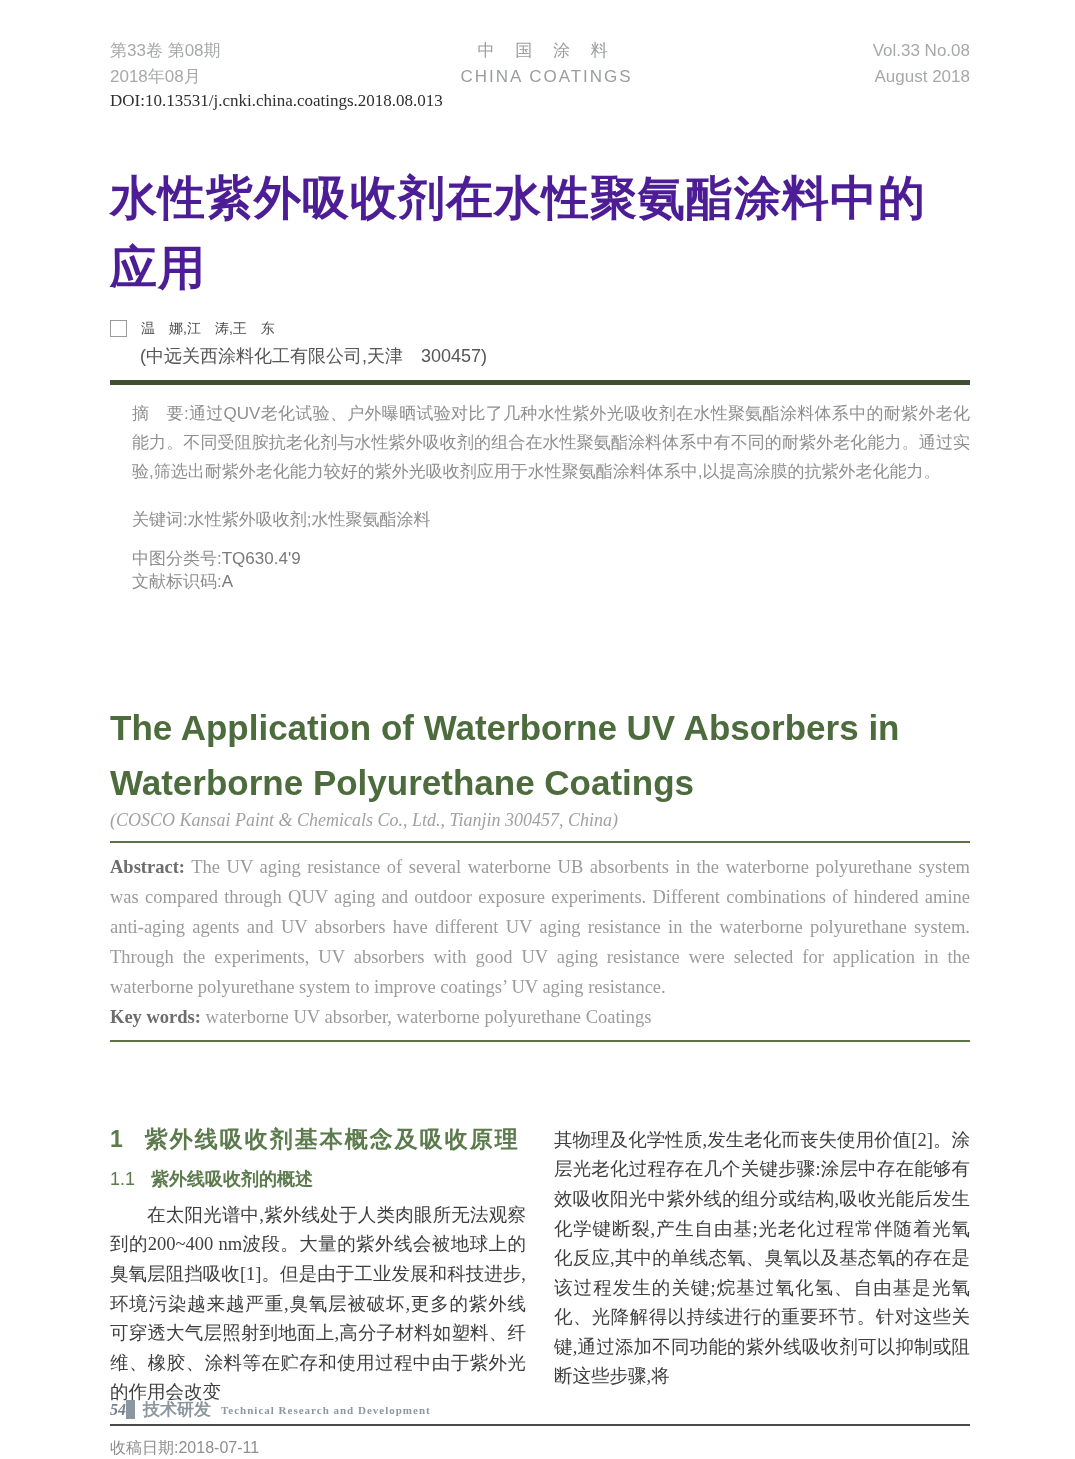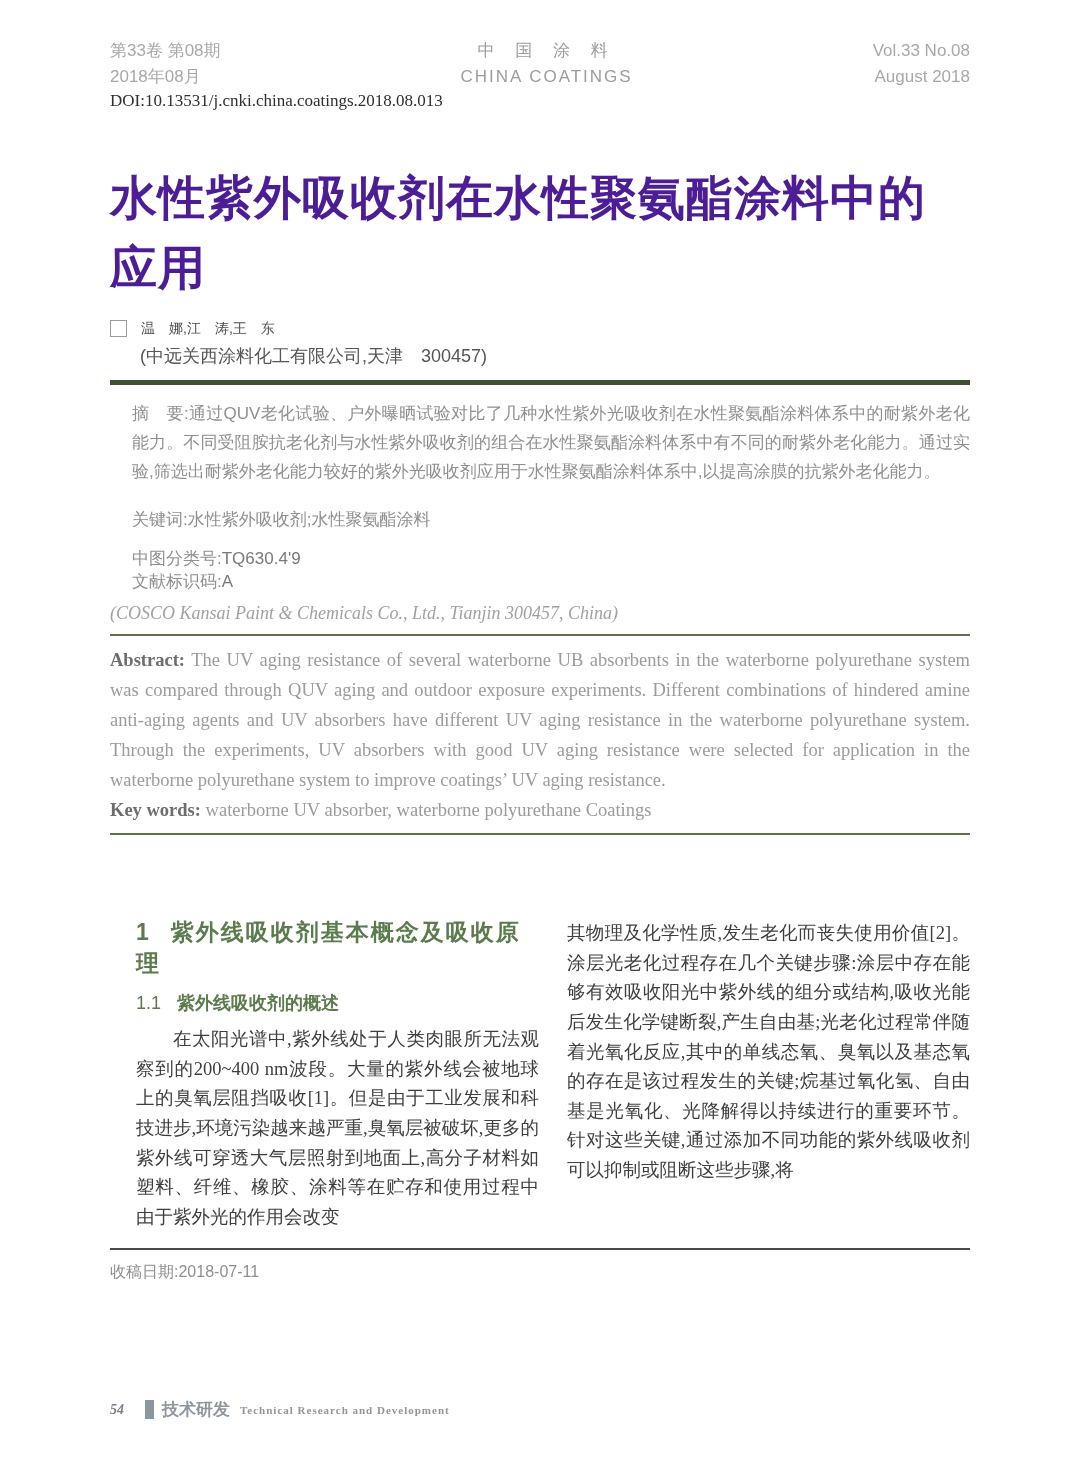--- a/index.html
+++ b/index.html
@@ -44,51 +44,51 @@
   .cn-keywords{margin-top:22px;font-size:17px;color:#8f8f8f;padding-left:22px;}
   .cls-row{margin-top:16px;display:flex;justify-content:space-between;font-size:17px;color:#8f8f8f;padding-left:22px;flex-direction:column;}
   .cls-row .val{color:#7a7a7a;}
   
   .en-title{
     margin-top:108px;
     font-size:35px;line-height:1.55;font-weight:700;color:#4d6c3d;
     font-family:"Liberation Sans",sans-serif;
   }
   .en-authors{margin-top:12px;font-size:19px;color:#9a9d9b;}
-  .en-affil{margin-top:10px;font-size:18px;color:#a0a2a0;font-style:italic;font-family:"Liberation Serif",serif;}
+  .en-affil{font-size:18px;color:#a0a2a0;font-style:italic;font-family:"Liberation Serif",serif;}
   .thin-line{margin-top:10px;height:2px;background:#5e7247;}
   .en-abstract{
     margin-top:10px;font-family:"Liberation Serif",serif;
     font-size:18.5px;line-height:1.62;color:#9b9b9b;text-align:justify;
   }
   .en-abstract .lbl,.en-keywords .lbl{font-weight:700;color:#6d6d6d;}
   .en-keywords{margin-top:4px;font-family:"Liberation Serif",serif;font-size:18.5px;color:#9b9b9b;}
   .thin-line2{margin-top:12px;height:2px;background:#5e7247;}
   
-  .columns{margin-top:82px;display:flex;gap:28px;margin-left:26px;}
+  .columns{margin-top:82px;display:flex;gap:28px;}
   .col{width:430px;}
   .sec-h1{font-size:23px;font-weight:700;color:#5c7b4d;letter-spacing:2px;}
   .sec-h1 .num{margin-right:22px;letter-spacing:0;}
   .sec-h2{margin-top:12px;font-size:18px;font-weight:700;color:#5c7b4d;}
   .sec-h2 .num{margin-right:16px;font-weight:400;}
   .body-p{
     margin-top:10px;font-family:"Liberation Serif","DejaVu Serif",serif;
     font-size:18.5px;line-height:1.6;color:#3e3e3e;text-align:justify;
   }
   .indent{text-indent:2em;}
   
   .footnote-rule{margin-top:16px;height:2px;background:#4a4a4a;}
   .footnote{margin-top:8px;font-size:16px;line-height:1.7;color:#8f8f8f;}
   
   .page-footer{
     position:absolute;left:110px;bottom:38px;
     display:flex;align-items:center;
     color:#8b97a0;
   }
-  .pf-num{font-family:"Liberation Serif",serif;font-style:italic;font-weight:700;font-size:14px;color:#76828c;margin-right:21px;}
+  .pf-num{font-family:"Liberation Serif",serif;font-style:italic;font-weight:700;font-size:16px;color:#76828c;margin-right:0;}
   .pf-bar{width:9px;height:19px;background:#8b97a0;margin-right:8px;}
   .pf-cn{font-weight:700;font-size:17px;margin-right:10px;}
   .pf-en{font-family:"Liberation Serif",serif;font-weight:700;font-size:11px;letter-spacing:1px;}
 </style>
 </head>
 <body>
 
 <div class="page">
 
   <div class="masthead">
@@ -119,20 +119,21 @@
     <span>摘　要:</span><span>通过QUV老化试验、户外曝晒试验对比了几种水性紫外光吸收剂在水性聚氨酯涂料体系中的耐紫外老化能力。不同受阻胺抗老化剂与水性紫外吸收剂的组合在水性聚氨酯涂料体系中有不同的耐紫外老化能力。通过实验,筛选出耐紫外老化能力较好的紫外光吸收剂应用于水性聚氨酯涂料体系中,以提高涂膜的抗紫外老化能力。</span>
   </p>
   <div class="cn-keywords">
     <span>关键词:</span><span>水性紫外吸收剂;水性聚氨酯涂料</span>
   </div>
   <div class="cls-row">
     <span><span>中图分类号:</span><span class="val">TQ630.4'9</span></span>
     <span><span>文献标识码:</span><span class="val">A</span></span>
   </div>
 
+  <h2 class="en-title" style="margin:108px 0 0 0;">The Application of Waterborne UV Absorbers in Waterborne Polyurethane Coatings</h2>
   <div class="en-affil">(COSCO Kansai Paint &amp; Chemicals Co., Ltd., Tianjin 300457, China)</div>
   <div class="thin-line"></div>
   <p class="en-abstract" style="margin:10px 0 0 0;">
     <span class="lbl">Abstract:</span><span> The UV aging resistance of several waterborne UB absorbents in the waterborne polyurethane system was compared through QUV aging and outdoor exposure experiments. Different combinations of hindered amine anti-aging agents and UV absorbers have different UV aging resistance in the waterborne polyurethane system. Through the experiments, UV absorbers with good UV aging resistance were selected for application in the waterborne polyurethane system to improve coatings’ UV aging resistance.</span>
   </p>
   <div class="en-keywords">
     <span class="lbl">Key words:</span><span> waterborne UV absorber, waterborne polyurethane Coatings</span>
   </div>
   <div class="thin-line2"></div>
 

